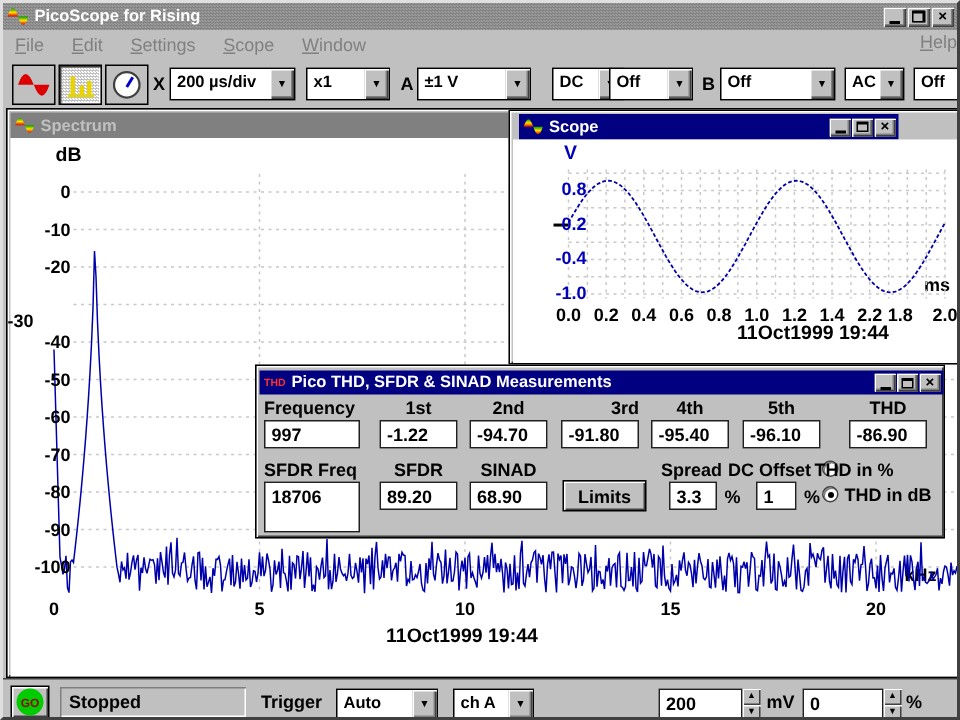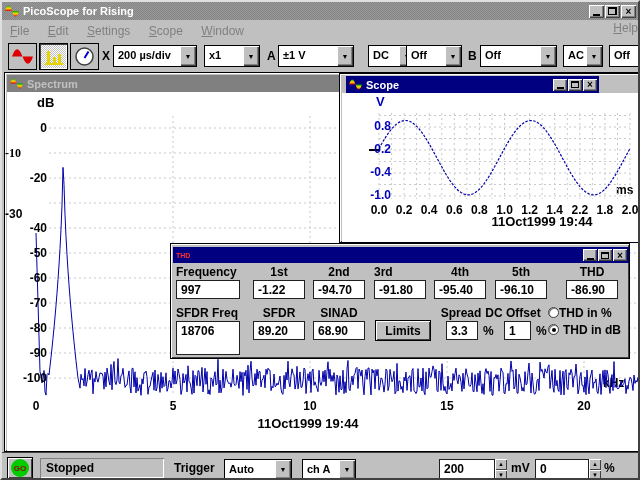--- a/index.html
+++ b/index.html
@@ -168,21 +168,21 @@
         <line x1="46" y1="350" x2="634" y2="350" stroke="#c8c8c8" stroke-dasharray="2 3"></line>
         <line x1="46" y1="375" x2="634" y2="375" stroke="#c8c8c8" stroke-dasharray="2 3"></line>
         <line x1="170" y1="113" x2="170" y2="393" stroke="#c8c8c8" stroke-dasharray="2 3"></line>
         <line x1="307" y1="113" x2="307" y2="393" stroke="#c8c8c8" stroke-dasharray="2 3"></line>
         <line x1="444" y1="113" x2="444" y2="393" stroke="#c8c8c8" stroke-dasharray="2 3"></line>
         <line x1="581" y1="113" x2="581" y2="393" stroke="#c8c8c8" stroke-dasharray="2 3"></line>
         <polyline points="33,230.0 34,264.7 35,299.3 36,334.0 37,368.5 38,373.8 39,379.9 40,376.4 41,367.5 42,388.9 43,392.1 44,371.5 45,370.4 46,372.0 47,363.3 48,354.3 49,345.0 50,335.2 51,324.9 52,314.0 53,302.5 54,290.1 55,276.7 56,262.0 57,245.5 58,226.2 59,202.1 60,164.4 61,181.3 62,211.7 63,233.6 64,251.8 65,267.6 66,281.7 67,294.7 68,306.8 69,318.0 70,328.7 71,338.8 72,348.4 73,357.7 74,366.5 75,375.1 76,379.8 77,385.2 78,371.3 79,376.9 80,375.5 81,382.8 82,365.5 83,383.4 84,378.8 85,371.7 86,367.2 87,376.8 88,370.4 89,366.9 90,390.8 91,375.5 92,379.0 93,368.6 94,375.9 95,379.2 96,374.5 97,369.8 98,370.5 99,370.2 100,373.4 101,386.2 102,369.2 103,383.8 104,365.1 105,371.7 106,378.7 107,382.1 108,361.4 109,386.8 110,367.0 111,358.5 112,379.0 113,381.6 114,377.1 115,355.6 116,379.3 117,380.9 118,372.5 119,371.8 120,365.3 121,375.8 122,384.4 123,382.4 124,382.0 125,373.8 126,367.9 127,383.8 128,390.0 129,365.5 130,365.2 131,383.9 132,368.8 133,389.9 134,374.6 135,388.1 136,385.1 137,381.6 138,392.3 139,375.8 140,380.9 141,369.8 142,369.9 143,368.0 144,373.7 145,391.3 146,383.8 147,383.4 148,377.9 149,373.2 150,369.4 151,387.2 152,367.0 153,388.0 154,385.0 155,371.5 156,379.2 157,389.4 158,369.4 159,385.2 160,373.7 161,383.6 162,382.4 163,369.8 164,388.3 165,385.4 166,377.5 167,377.9 168,385.0 169,379.2 170,365.2 171,381.2 172,368.0 173,381.1 174,377.3 175,366.0 176,370.5 177,376.4 178,391.5 179,386.9 180,370.5 181,380.0 182,377.3 183,371.4 184,388.9 185,362.8 186,378.7 187,379.4 188,384.6 189,391.3 190,367.6 191,390.1 192,372.3 193,373.4 194,382.7 195,367.6 196,368.2 197,383.1 198,375.6 199,364.4 200,389.0 201,378.2 202,365.2 203,381.3 204,368.6 205,391.0 206,386.8 207,391.5 208,374.8 209,376.4 210,383.5 211,374.4 212,368.7 213,382.0 214,380.8 215,356.3 216,389.9 217,377.1 218,389.8 219,384.5 220,366.2 221,385.0 222,379.0 223,368.4 224,376.3 225,379.1 226,380.8 227,379.7 228,384.2 229,379.1 230,366.2 231,380.6 232,382.6 233,381.6 234,372.3 235,377.9 236,385.4 237,368.6 238,378.6 239,369.2 240,392.4 241,369.4 242,373.0 243,367.3 244,386.4 245,362.2 246,389.9 247,368.1 248,358.3 249,375.4 250,383.0 251,381.6 252,370.5 253,382.3 254,366.2 255,375.8 256,368.4 257,368.5 258,383.9 259,377.3 260,375.7 261,372.2 262,384.8 263,366.2 264,371.3 265,365.2 266,367.0 267,367.3 268,387.7 269,383.2 270,384.9 271,371.0 272,383.6 273,383.1 274,380.2 275,382.0 276,378.2 277,373.0 278,386.0 279,390.4 280,391.3 281,372.4 282,385.9 283,369.2 284,377.0 285,358.2 286,379.7 287,383.9 288,373.4 289,365.8 290,370.3 291,372.0 292,386.1 293,380.9 294,363.3 295,385.9 296,378.2 297,368.9 298,384.4 299,384.2 300,378.0 301,365.0 302,366.4 303,390.6 304,377.7 305,370.7 306,377.9 307,368.9 308,389.5 309,368.2 310,366.1 311,382.3 312,378.8 313,382.3 314,385.2 315,388.7 316,367.3 317,379.2 318,382.4 319,378.7 320,368.3 321,378.8 322,367.1 323,383.1 324,368.2 325,358.8 326,375.6 327,366.2 328,378.4 329,372.4 330,378.4 331,369.6 332,378.7 333,391.9 334,372.0 335,376.0 336,389.3 337,372.8 338,386.7 339,386.3 340,367.2 341,390.6 342,378.7 343,389.7 344,365.8 345,357.5 346,385.8 347,387.7 348,379.5 349,373.0 350,381.8 351,372.2 352,370.3 353,365.4 354,364.3 355,385.5 356,366.0 357,368.6 358,373.2 359,367.0 360,382.2 361,391.8 362,373.4 363,366.5 364,376.4 365,365.1 366,365.0 367,379.0 368,391.9 369,366.1 370,370.0 371,367.3 372,385.8 373,366.5 374,372.9 375,366.3 376,387.2 377,382.9 378,375.0 379,375.5 380,381.3 381,389.1 382,381.1 383,366.0 384,367.7 385,387.6 386,383.5 387,366.4 388,373.0 389,378.7 390,376.5 391,368.3 392,390.8 393,389.0 394,360.4 395,388.1 396,377.9 397,378.2 398,386.3 399,383.3 400,389.7 401,374.2 402,378.0 403,369.1 404,387.4 405,375.4 406,373.5 407,372.7 408,388.6 409,367.4 410,365.5 411,387.9 412,388.6 413,390.6 414,388.0 415,365.6 416,384.0 417,383.7 418,375.0 419,387.9 420,365.1 421,388.9 422,391.7 423,368.8 424,385.8 425,384.5 426,365.1 427,373.8 428,374.2 429,368.6 430,362.9 431,366.4 432,375.3 433,366.3 434,387.7 435,388.8 436,368.0 437,369.6 438,387.4 439,360.7 440,380.8 441,387.7 442,383.4 443,389.3 444,391.0 445,373.1 446,386.4 447,384.3 448,380.3 449,388.0 450,370.6 451,377.4 452,370.4 453,365.2 454,377.3 455,380.8 456,371.8 457,373.5 458,379.3 459,388.4 460,370.2 461,385.9 462,374.6 463,365.7 464,371.1 465,374.3 466,382.4 467,383.5 468,381.5 469,369.7 470,388.3 471,388.8 472,371.7 473,380.1 474,388.8 475,370.0 476,382.6 477,367.8 478,380.2 479,390.4 480,380.7 481,391.4 482,369.5 483,365.6 484,370.6 485,368.0 486,372.6 487,388.4 488,368.5 489,392.1 490,392.2 491,374.5 492,375.1 493,371.5 494,376.1 495,371.8 496,388.2 497,377.9 498,365.1 499,368.3 500,369.2 501,390.0 502,390.7 503,380.6 504,381.1 505,370.4 506,387.9 507,370.0 508,358.0 509,368.4 510,367.1 511,386.0 512,383.7 513,366.1 514,389.9 515,390.4 516,371.2 517,374.7 518,380.3 519,387.9 520,384.4 521,388.3 522,368.6 523,381.8 524,380.9 525,369.4 526,360.1 527,375.0 528,390.0 529,370.0 530,379.8 531,390.6 532,391.2 533,388.3 534,377.7 535,375.9 536,387.5 537,359.1 538,368.4 539,366.4 540,370.0 541,375.1 542,365.8 543,369.0 544,370.1 545,363.9 546,361.8 547,385.5 548,376.5 549,367.5 550,384.5 551,389.3 552,366.3 553,382.8 554,377.4 555,386.8 556,388.5 557,367.5 558,391.8 559,377.4 560,368.2 561,391.9 562,369.3 563,366.6 564,384.7 565,386.6 566,369.8 567,371.9 568,366.3 569,370.0 570,384.2 571,373.6 572,373.2 573,361.0 574,374.3 575,390.9 576,386.0 577,373.2 578,369.4 579,382.3 580,382.2 581,389.1 582,374.0 583,391.7 584,367.0 585,382.3 586,390.9 587,375.6 588,371.2 589,367.0 590,385.3 591,379.1 592,379.6 593,375.9 594,388.6 595,390.5 596,382.3 597,370.8 598,391.5 599,378.2 600,367.4 601,381.3 602,366.9 603,384.6 604,367.2 605,371.6 606,383.2 607,390.4 608,375.9 609,371.5 610,387.6 611,358.6 612,384.3 613,381.7 614,385.1 615,386.0 616,384.7 617,383.2 618,378.1 619,383.2 620,381.8 621,380.2 622,375.8 623,390.6 624,382.4 625,386.2 626,378.0 627,374.3 628,375.1 629,380.3 630,387.5 631,372.0 632,380.4 633,377.5 634,379.1 635,374.4 636,380.7" fill="none" stroke="#0000aa" stroke-width="1"></polyline>
       </svg>
     <div id="spectrum-yticks">
         <span class="tick" style="left: 0px; top: 48px; width: 42px; text-align: right; position: absolute;">0</span>
-        <span class="tick" style="left: 0px; top: 73px; width: 42px; position: absolute; font-family: Liberation Serif, serif;">-10</span>
+        <span class="tick" style="left: 0px; top: 73px; width: 42px; text-align: right; position: absolute;">-10</span>
         <span class="tick" style="left: 0px; top: 98px; width: 42px; text-align: right; position: absolute;">-20</span>
         <span class="tick" style="left: 0px; top: 134px; width: 42px; text-align: left; position: absolute;">-30</span>
         <span class="tick" style="left: 0px; top: 148px; width: 42px; text-align: right; position: absolute;">-40</span>
         <span class="tick" style="left: 0px; top: 173px; width: 42px; text-align: right; position: absolute;">-50</span>
         <span class="tick" style="left: 0px; top: 198px; width: 42px; text-align: right; position: absolute;">-60</span>
         <span class="tick" style="left: 0px; top: 223px; width: 42px; text-align: right; position: absolute;">-70</span>
         <span class="tick" style="left: 0px; top: 248px; width: 42px; text-align: right; position: absolute;">-80</span>
         <span class="tick" style="left: 0px; top: 273px; width: 42px; text-align: right; position: absolute;">-90</span>
         <span class="tick" style="left: 0px; top: 298px; width: 42px; text-align: right; position: absolute;">-100</span>
       </div>
@@ -267,46 +267,47 @@
     <div id="scope-xticks">
         <span class="tick" style="left: 26px; top: 129px; width: 26px; text-align: center; position: absolute;">0.0</span>
         <span class="tick" style="left: 51.1px; top: 129px; width: 26px; text-align: center; position: absolute;">0.2</span>
         <span class="tick" style="left: 76.2px; top: 129px; width: 26px; text-align: center; position: absolute;">0.4</span>
         <span class="tick" style="left: 101.3px; top: 129px; width: 26px; text-align: center; position: absolute;">0.6</span>
         <span class="tick" style="left: 126.4px; top: 129px; width: 26px; text-align: center; position: absolute;">0.8</span>
         <span class="tick" style="left: 151.5px; top: 129px; width: 26px; text-align: center; position: absolute;">1.0</span>
         <span class="tick" style="left: 176.6px; top: 129px; width: 26px; text-align: center; position: absolute;">1.2</span>
         <span class="tick" style="left: 201.7px; top: 129px; width: 26px; text-align: center; position: absolute;">1.4</span>
         <span class="tick" style="left: 226.8px; top: 129px; width: 26px; text-align: center; position: absolute;">2.2</span>
-        <span class="tick" style="left: 251.9px; top: 129px; width: 26px; text-align: center; position: absolute;">1.8</span>
+        <span class="tick" style="left: 251.9px; top: 129px; width: 26px; position: absolute;">1.8</span>
         <span class="tick" style="left: 277px; top: 129px; width: 26px; text-align: center; position: absolute;">2.0</span>
       </div>
     <span class="tick" style="left:62px;top:140px;width:280px;text-align:center;font-size:13px">11Oct1999  19:44</span>
   </div>
 
   <div id="meas-window" class="win" style="left:168px;top:241px;width:460px;height:116px">
     <div class="abs titlebar tb-navy" style="left:2px;top:3px;width:456px;height:16px">
       <span style="color:#ff3030;font-size:7px;font-weight:bold;letter-spacing:0">THD</span>
+      <span>Pico THD, SFDR &amp; SINAD Measurements</span>
       <span class="wbtns">
         <span class="wbtn" style="width:14px;height:12px">
             <span class="glyph-min"></span>
           </span>
         <span class="wbtn" style="width:14px;height:12px">
             <span class="glyph-max"></span>
           </span>
         <span class="wbtn" style="width:14px;height:12px">
             <span>×</span>
           </span>
       </span>
     </div>
 
     <span class="abs lbl" style="left:5px;top:21px">Frequency</span>
     <span class="abs lbl" style="left:82px;top:21px;width:52px;text-align:center">1st</span>
     <span class="abs lbl" style="left:142px;top:21px;width:52px;text-align:center">2nd</span>
-    <span class="abs lbl" style="left:203px;top:21px;width:52px;text-align:left">3rd</span>
+    <span class="abs lbl" style="left:203px;top:21px;width:52px;text-align:right">3rd</span>
     <span class="abs lbl" style="left:263px;top:21px;width:52px;text-align:center">4th</span>
     <span class="abs lbl" style="left:324px;top:21px;width:52px;text-align:center">5th</span>
     <span class="abs lbl" style="left:395px;top:21px;width:52px;text-align:center">THD</span>
 
     <div class="abs field" style="left:5px;top:36px;width:64px;height:19px">997</div>
     <div class="abs field" style="left:82px;top:36px;width:52px;height:19px">-1.22</div>
     <div class="abs field" style="left:142px;top:36px;width:52px;height:19px">-94.70</div>
     <div class="abs field" style="left:203px;top:36px;width:52px;height:19px">-91.80</div>
     <div class="abs field" style="left:263px;top:36px;width:52px;height:19px">-95.40</div>
     <div class="abs field" style="left:324px;top:36px;width:52px;height:19px">-96.10</div>
@@ -321,21 +322,21 @@
     <div class="abs field" style="left:5px;top:77px;width:64px;height:34px">18706</div>
     <div class="abs field" style="left:82px;top:77px;width:52px;height:19px">89.20</div>
     <div class="abs field" style="left:142px;top:77px;width:52px;height:19px">68.90</div>
     <button class="abs raised1" style="left:204px;top:76px;width:56px;height:21px;background:#c0c0c0;font-family:inherit;font-size:12px;font-weight:bold;border:1px solid #000">Limits</button>
     <div class="abs field" style="left:275px;top:77px;width:32px;height:19px">3.3</div>
     <span class="abs lbl" style="left:312px;top:80px">%</span>
     <div class="abs field" style="left:333px;top:77px;width:27px;height:19px">1</div>
     <span class="abs lbl" style="left:365px;top:80px">%</span>
 
     <span class="abs radio" style="left:377px;top:63px"></span>
-    <span class="abs lbl" style="left:388px;top:62px">THD in %</span>
+    <span class="abs lbl" style="left:372px;top:62px">THD in %</span>
     <span class="abs radio" style="left:377px;top:80px">
         <span class="dot"></span>
       </span>
     <span class="abs lbl" style="left:392px;top:79px">THD in dB</span>
   </div>
 
   <div class="abs" style="left:0;top:450px;width:640px;height:1px;background:#404040"></div>
   <div class="abs" style="left:0;top:452px;width:640px;height:28px;background:#c0c0c0">
     <div class="abs raised1" style="left:5px;top:3px;width:26px;height:22px;background:#c0c0c0;display:flex;align-items:center;justify-content:center;border:1px solid #000">
       <span style="width:18px;height:18px;border-radius:50%;background:#00cc00;color:#990000;font-size:8px;font-weight:bold;display:flex;align-items:center;justify-content:center">GO</span>

